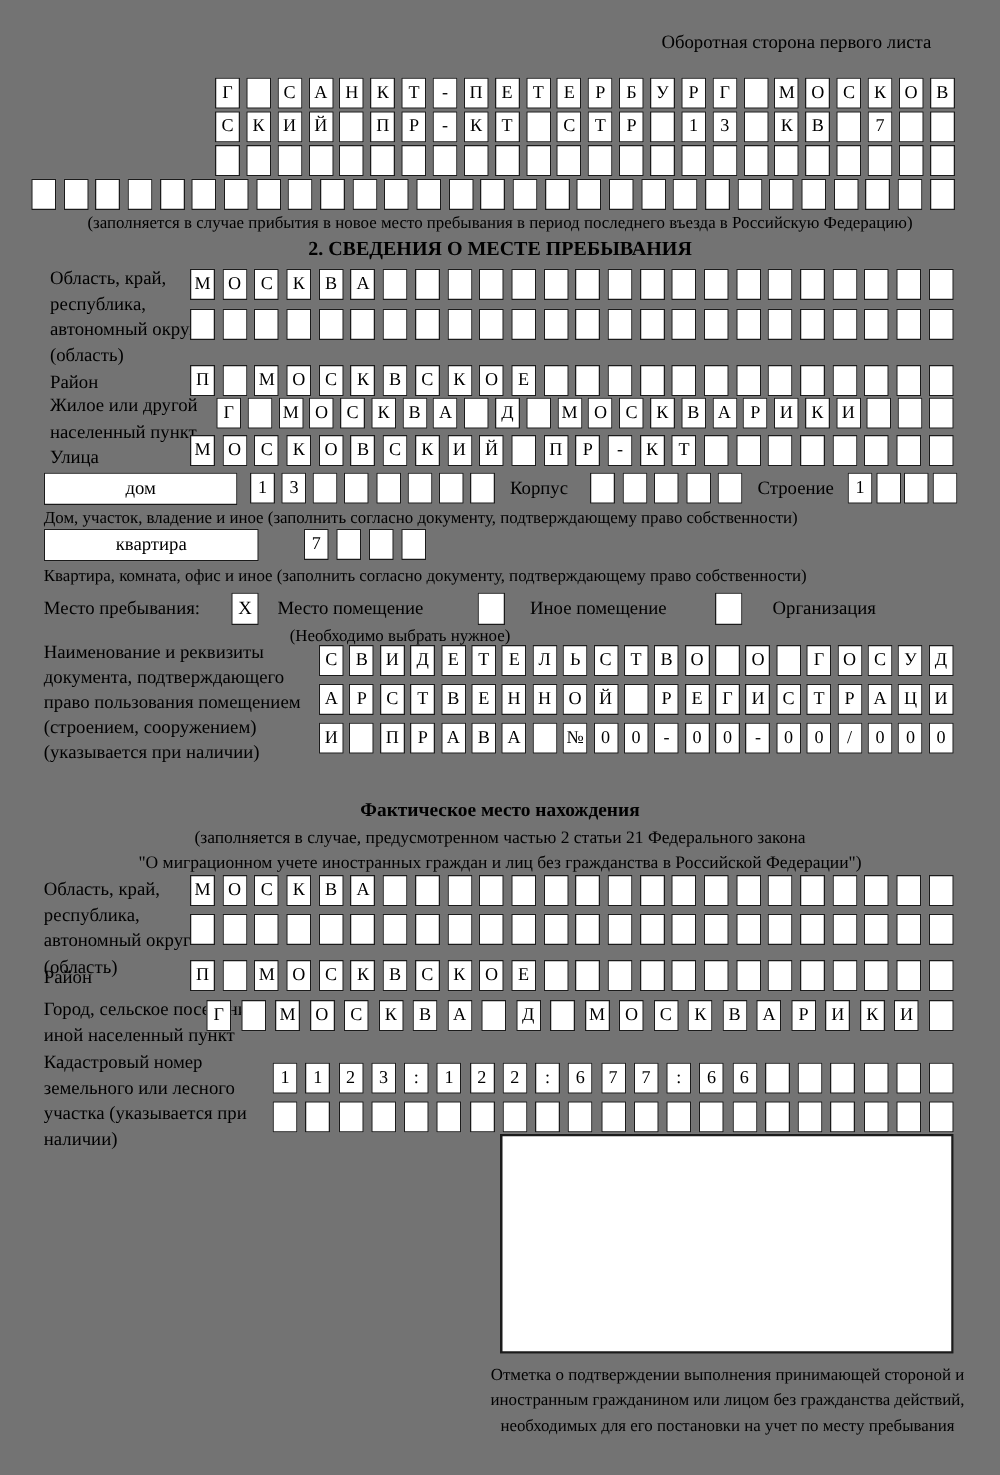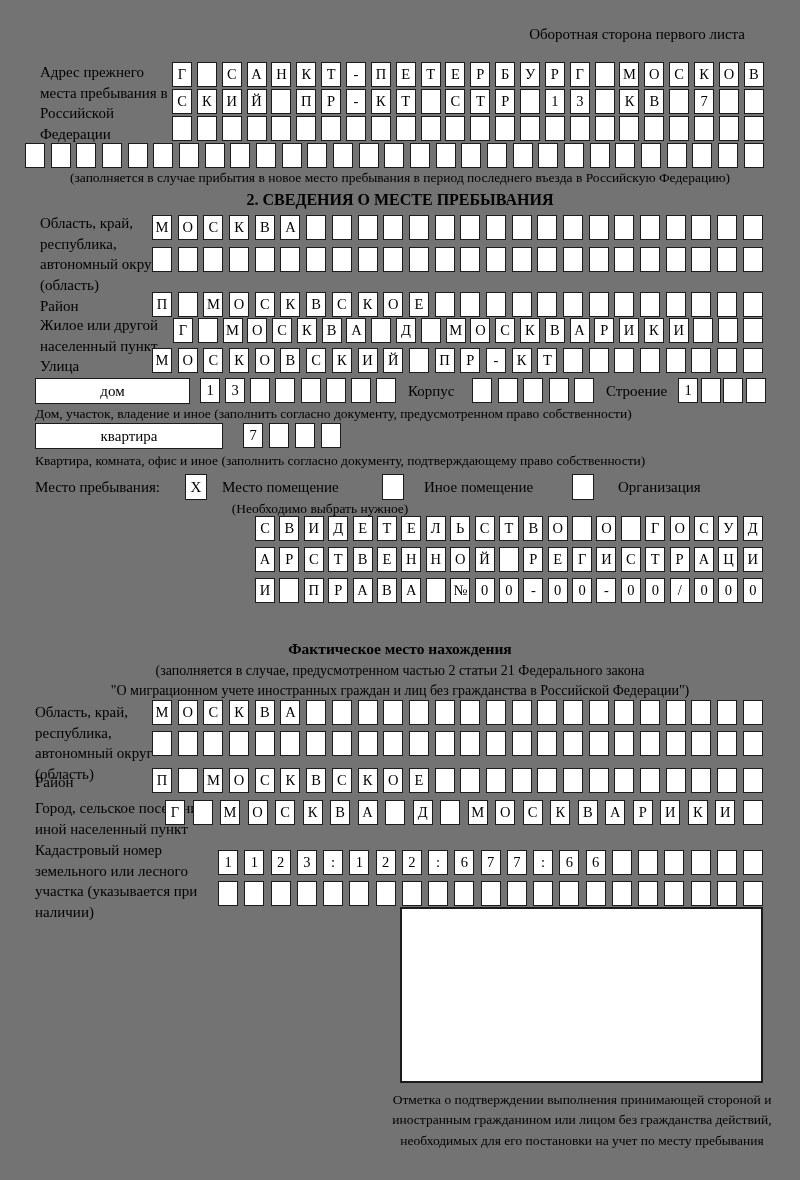--- a/index.html
+++ b/index.html
@@ -33,21 +33,20 @@
     position:absolute;border:2px solid #1b1b1b;box-sizing:border-box;background:#fff;
   }
 </style>
 </head>
 <body>
 
 <div class="page">
 
   <div class="abs label" style="top:24px;right:55px;">Оборотная сторона первого листа</div>
 
-  <div class="abs label" style="top:62px;left:40px;width:135px;">Адрес прежнего места пребывания в Российской Федерации</div>
   <div class="boxrow" style="top:62px;left:172px;width:592px;">
       <div class="cbox">Г</div>
       <div class="cbox"></div>
       <div class="cbox">С</div>
       <div class="cbox">А</div>
       <div class="cbox">Н</div>
       <div class="cbox">К</div>
       <div class="cbox">Т</div>
       <div class="cbox">-</div>
       <div class="cbox">П</div>
@@ -311,40 +310,41 @@
       <div class="cbox"></div>
       <div class="cbox"></div>
     </div>
   <div class="abs label" style="top:381px;left:606px;">Строение</div>
   <div class="boxrow" style="top:378px;left:678px;width:88px;">
       <div class="cbox">1</div>
       <div class="cbox"></div>
       <div class="cbox"></div>
       <div class="cbox"></div>
     </div>
-  <div class="abs small-note" style="top:406px;left:35px;">Дом, участок, владение и иное (заполнить согласно документу, предусмотренном право собственности)</div>
-
-  <div class="widebox" style="top:423px;left:35px;width:188px;">квартира</div>
+  <div class="abs small-note" style="top:406px;left:35px;">Дом, участок, владение и иное (заполнить согласно документу, подтверждающему право собственности)</div>
+
+  <div class="widebox" style="top:423px;left:35px;width:172px;">квартира</div>
   <div class="boxrow" style="top:423px;left:243px;width:98px;">
       <div class="cbox">7</div>
       <div class="cbox"></div>
       <div class="cbox"></div>
       <div class="cbox"></div>
     </div>
   <div class="abs small-note" style="top:453px;left:35px;">Квартира, комната, офис и иное (заполнить согласно документу, подтверждающему право собственности)</div>
 
   <div class="abs label" style="top:477px;left:35px;">Место пребывания:</div>
   <div class="checkbox" style="top:474px;left:185px;">X</div>
   <div class="abs label" style="top:477px;left:222px;">Место помещение</div>
   <div class="checkbox" style="top:474px;left:382px;"></div>
   <div class="abs label" style="top:477px;left:424px;">Иное помещение</div>
   <div class="checkbox" style="top:474px;left:572px;"></div>
   <div class="abs label" style="top:477px;left:618px;">Организация</div>
   <div class="abs small-note center" style="top:501px;left:130px;width:380px;">(Необходимо выбрать нужное)</div>
 
+  <div class="abs label" style="top:513px;left:35px;width:218px;line-height:1.33;">Наименование и реквизиты документа, подтверждающего право пользования помещением (строением, сооружением) (указывается при наличии)</div>
   <div class="boxrow" style="top:516px;left:255px;width:508px;">
       <div class="cbox">С</div>
       <div class="cbox">В</div>
       <div class="cbox">И</div>
       <div class="cbox">Д</div>
       <div class="cbox">Е</div>
       <div class="cbox">Т</div>
       <div class="cbox">Е</div>
       <div class="cbox">Л</div>
       <div class="cbox">Ь</div>

